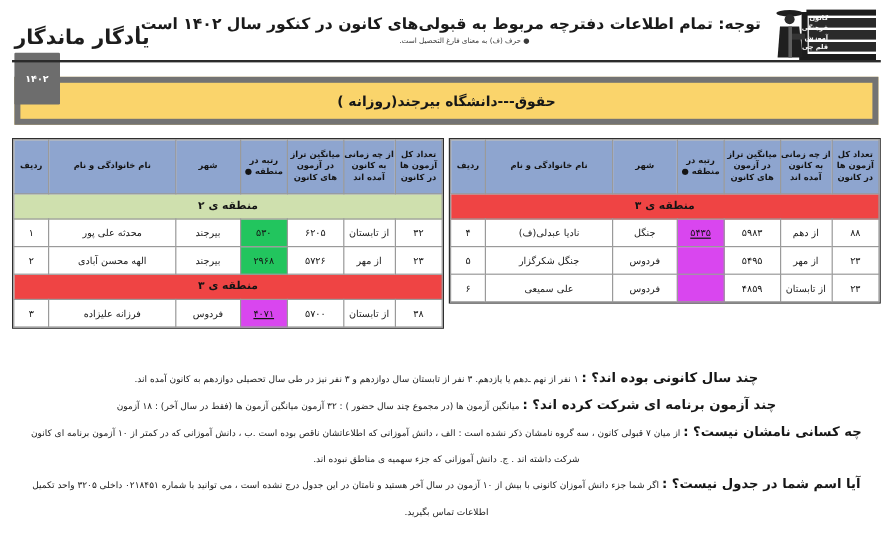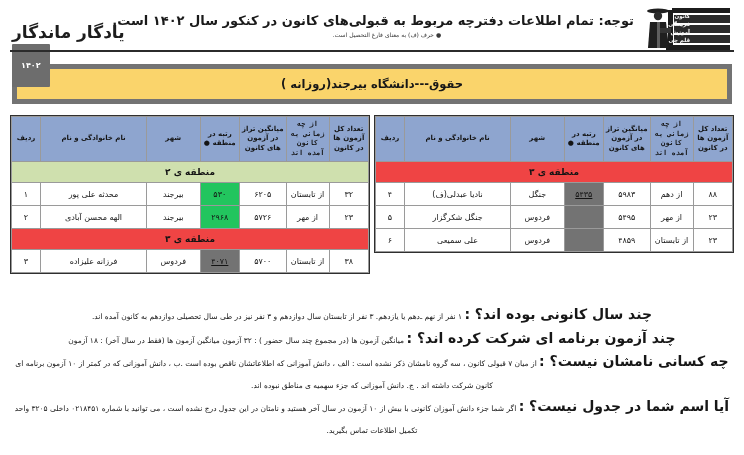--- a/index.html
+++ b/index.html
@@ -157,34 +157,34 @@
     font-size: 7px;
     height: 44px;
     line-height: 9.5px;
     padding: 1px 1px;
   }
   th.c-radif   { width: 8%;  }
   th.c-name    { width: 30%; }
   th.c-city    { width: 15%; }
   th.c-rank    { width: 11%; }
   th.c-avg     { width: 13%; }
-  th.c-since   { width: 12%; font-family: Liberation Mono, monospace; }
+  th.c-since   { width: 12%; }
   th.c-count   { width: 11%; }
 
   tbody td {
     height: 22px;
     font-size: 8px;
   }
   td.name-cell {
     text-align: right;
     padding-right: 5px;
     font-size: 8px;
   }
   td.rank-cell-green { background: #22c55e; }
-  td.rank-cell-peach { background: #737373; text-decoration: underline; }
+  td.rank-cell-peach { background: #d946ef; text-decoration: underline; }
 
   tr.band-green td {
     background: #cfe0ae;
     font-weight: bold;
     font-size: 9px;
     height: 20px;
     color: #141414;
   }
   tr.band-peach td {
     background: #ef4444;
@@ -203,21 +203,21 @@
   .qa-line {
     font-size: 8px;
     line-height: 21.5px;
     color: #171717;
   }
   .qa-line.center {
     text-align: center;
   }
   .qa-q {
     font-weight: bold;
-    font-size: 14px;
+    font-size: 11px;
   }
   .qa-a {
     font-size: 7.5px;
   }
 </style>
 </head>
 <body>
 
 <div class="header">
 

